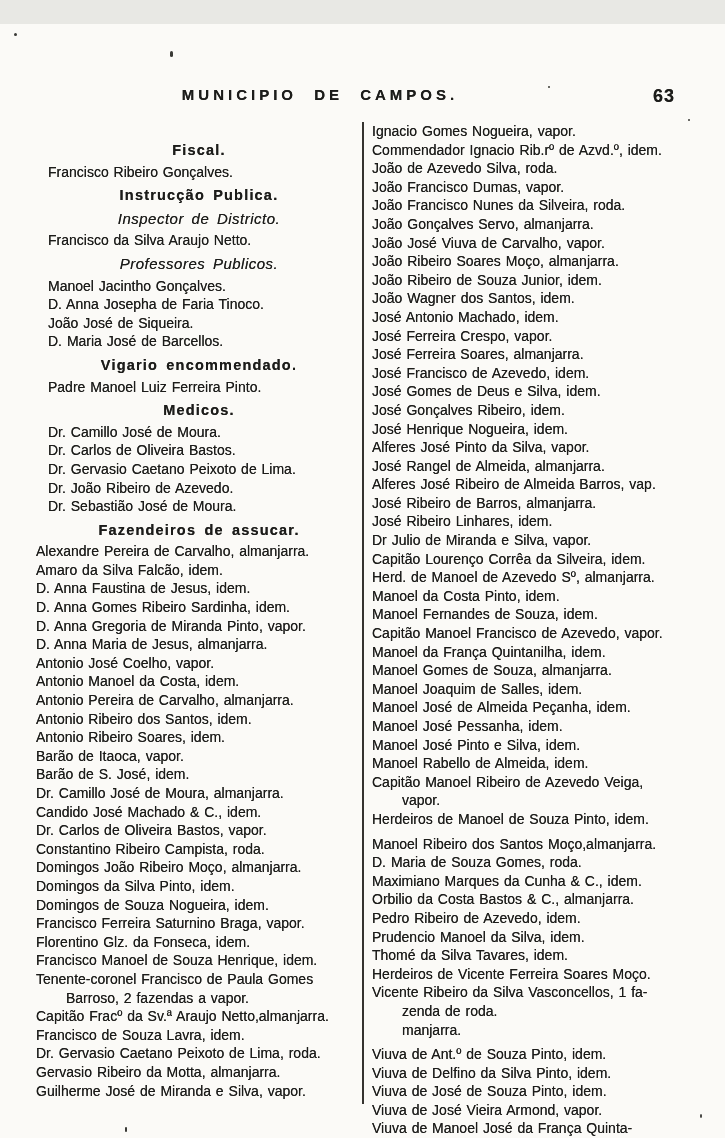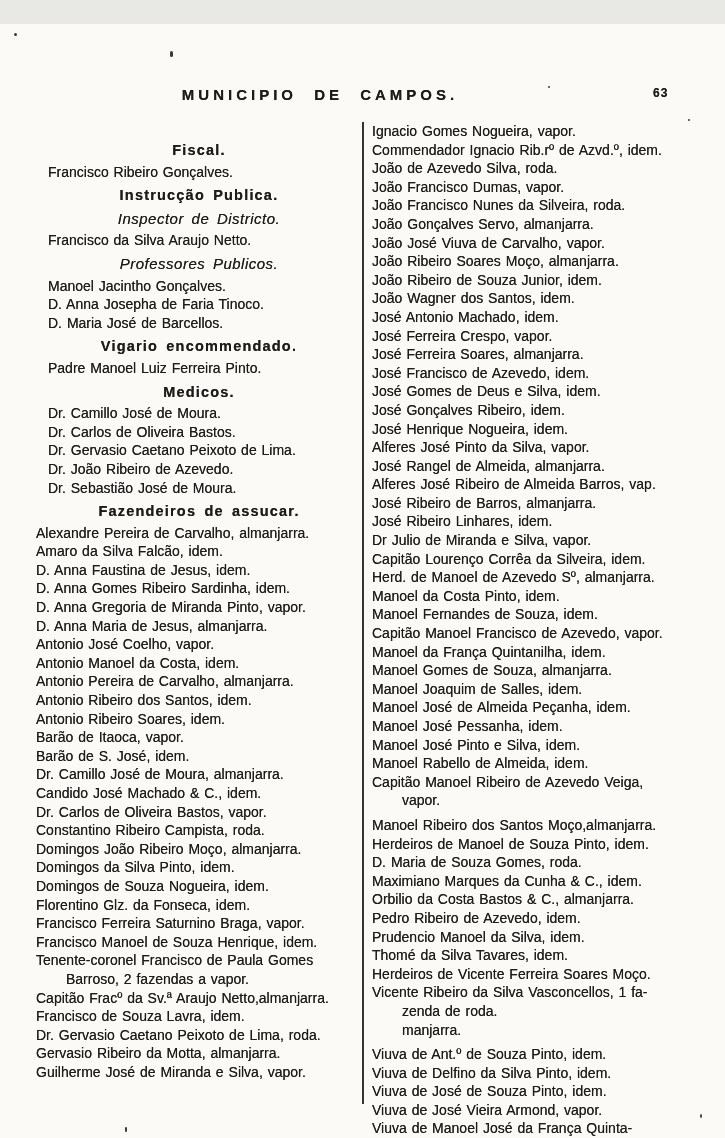--- a/index.html
+++ b/index.html
@@ -14,21 +14,21 @@
   }
   .ink{ text-shadow:0 0 0.6px rgba(25,25,22,.8); }
   .header-title{
     position:absolute;top:62px;left:0;width:640px;
     text-align:center;
     font-weight:bold;font-size:15px;
     letter-spacing:4px;word-spacing:9px;
   }
   .page-number{
     position:absolute;top:62px;left:653px;
-    font-size:12px;font-weight:bold;letter-spacing:1px;
+    font-size:18px;font-weight:bold;letter-spacing:1px;
   }
   .col{position:absolute;font-size:14px;line-height:18.6px;word-spacing:1px;}
   .col-left{left:36px;top:112px;width:326px;}
   .col-right{left:372px;top:98px;width:334px;}
   .divider{
     position:absolute;left:362px;top:98px;width:2px;height:982px;
     background:#35332f;
   }
   .line{white-space:nowrap;}
   .line.cont{padding-left:30px;}
@@ -70,20 +70,23 @@
         <div class="heading italic">Professores Publicos.</div>
         <div class="entry">
           <div class="line">Manoel Jacintho Gonçalves.</div>
         </div>
         <div class="entry">
           <div class="line">D. Anna Josepha de Faria Tinoco.</div>
         </div>
       </div>
       <div class="sec sec-indent">
         <div class="entry">
+          <div class="line">João José de Siqueira.</div>
+        </div>
+        <div class="entry">
           <div class="line">D. Maria José de Barcellos.</div>
         </div>
       </div>
       <div class="sec sec-indent">
         <div class="heading bold">Vigario encommendado.</div>
         <div class="entry">
           <div class="line">Padre Manoel Luiz Ferreira Pinto.</div>
         </div>
       </div>
       <div class="sec sec-indent">
@@ -160,24 +163,24 @@
         <div class="entry">
           <div class="line">Domingos João Ribeiro Moço, almanjarra.</div>
         </div>
         <div class="entry">
           <div class="line">Domingos da Silva Pinto, idem.</div>
         </div>
         <div class="entry">
           <div class="line">Domingos de Souza Nogueira, idem.</div>
         </div>
         <div class="entry">
+          <div class="line">Francisco Ferreira Saturnino Braga, vapor.</div>
+        </div>
+        <div class="entry">
           <div class="line">Florentino Glz. da Fonseca, idem.</div>
-        </div>
-        <div class="entry">
-          <div class="line">Francisco Ferreira Saturnino Braga, vapor.</div>
         </div>
         <div class="entry">
           <div class="line">Francisco Manoel de Souza Henrique, idem.</div>
         </div>
         <div class="entry">
           <div class="line">Tenente-coronel Francisco de Paula Gomes</div>
           <div class="line cont">Barroso, 2 fazendas a vapor.</div>
         </div>
         <div class="entry">
           <div class="line">Capitão Fracº da Sv.ª Araujo Netto,almanjarra.</div>
@@ -300,25 +303,25 @@
       <div class="entry">
         <div class="line">Manoel José Pinto e Silva, idem.</div>
       </div>
       <div class="entry">
         <div class="line">Manoel Rabello de Almeida, idem.</div>
       </div>
       <div class="entry">
         <div class="line">Capitão Manoel Ribeiro de Azevedo Veiga,</div>
         <div class="line cont">vapor.</div>
       </div>
+      <div class="entry">
+        <div class="line">Herdeiros de Manoel de Souza Pinto, idem.</div>
+      </div>
       <div class="entry gap">
         <div class="line">Manoel Ribeiro dos Santos Moço,almanjarra.</div>
-      </div>
-      <div class="entry">
-        <div class="line">Herdeiros de Manoel de Souza Pinto, idem.</div>
       </div>
       <div class="entry">
         <div class="line">D. Maria de Souza Gomes, roda.</div>
       </div>
       <div class="entry">
         <div class="line">Maximiano Marques da Cunha &amp; C., idem.</div>
       </div>
       <div class="entry">
         <div class="line">Orbilio da Costa Bastos &amp; C., almanjarra.</div>
       </div>

